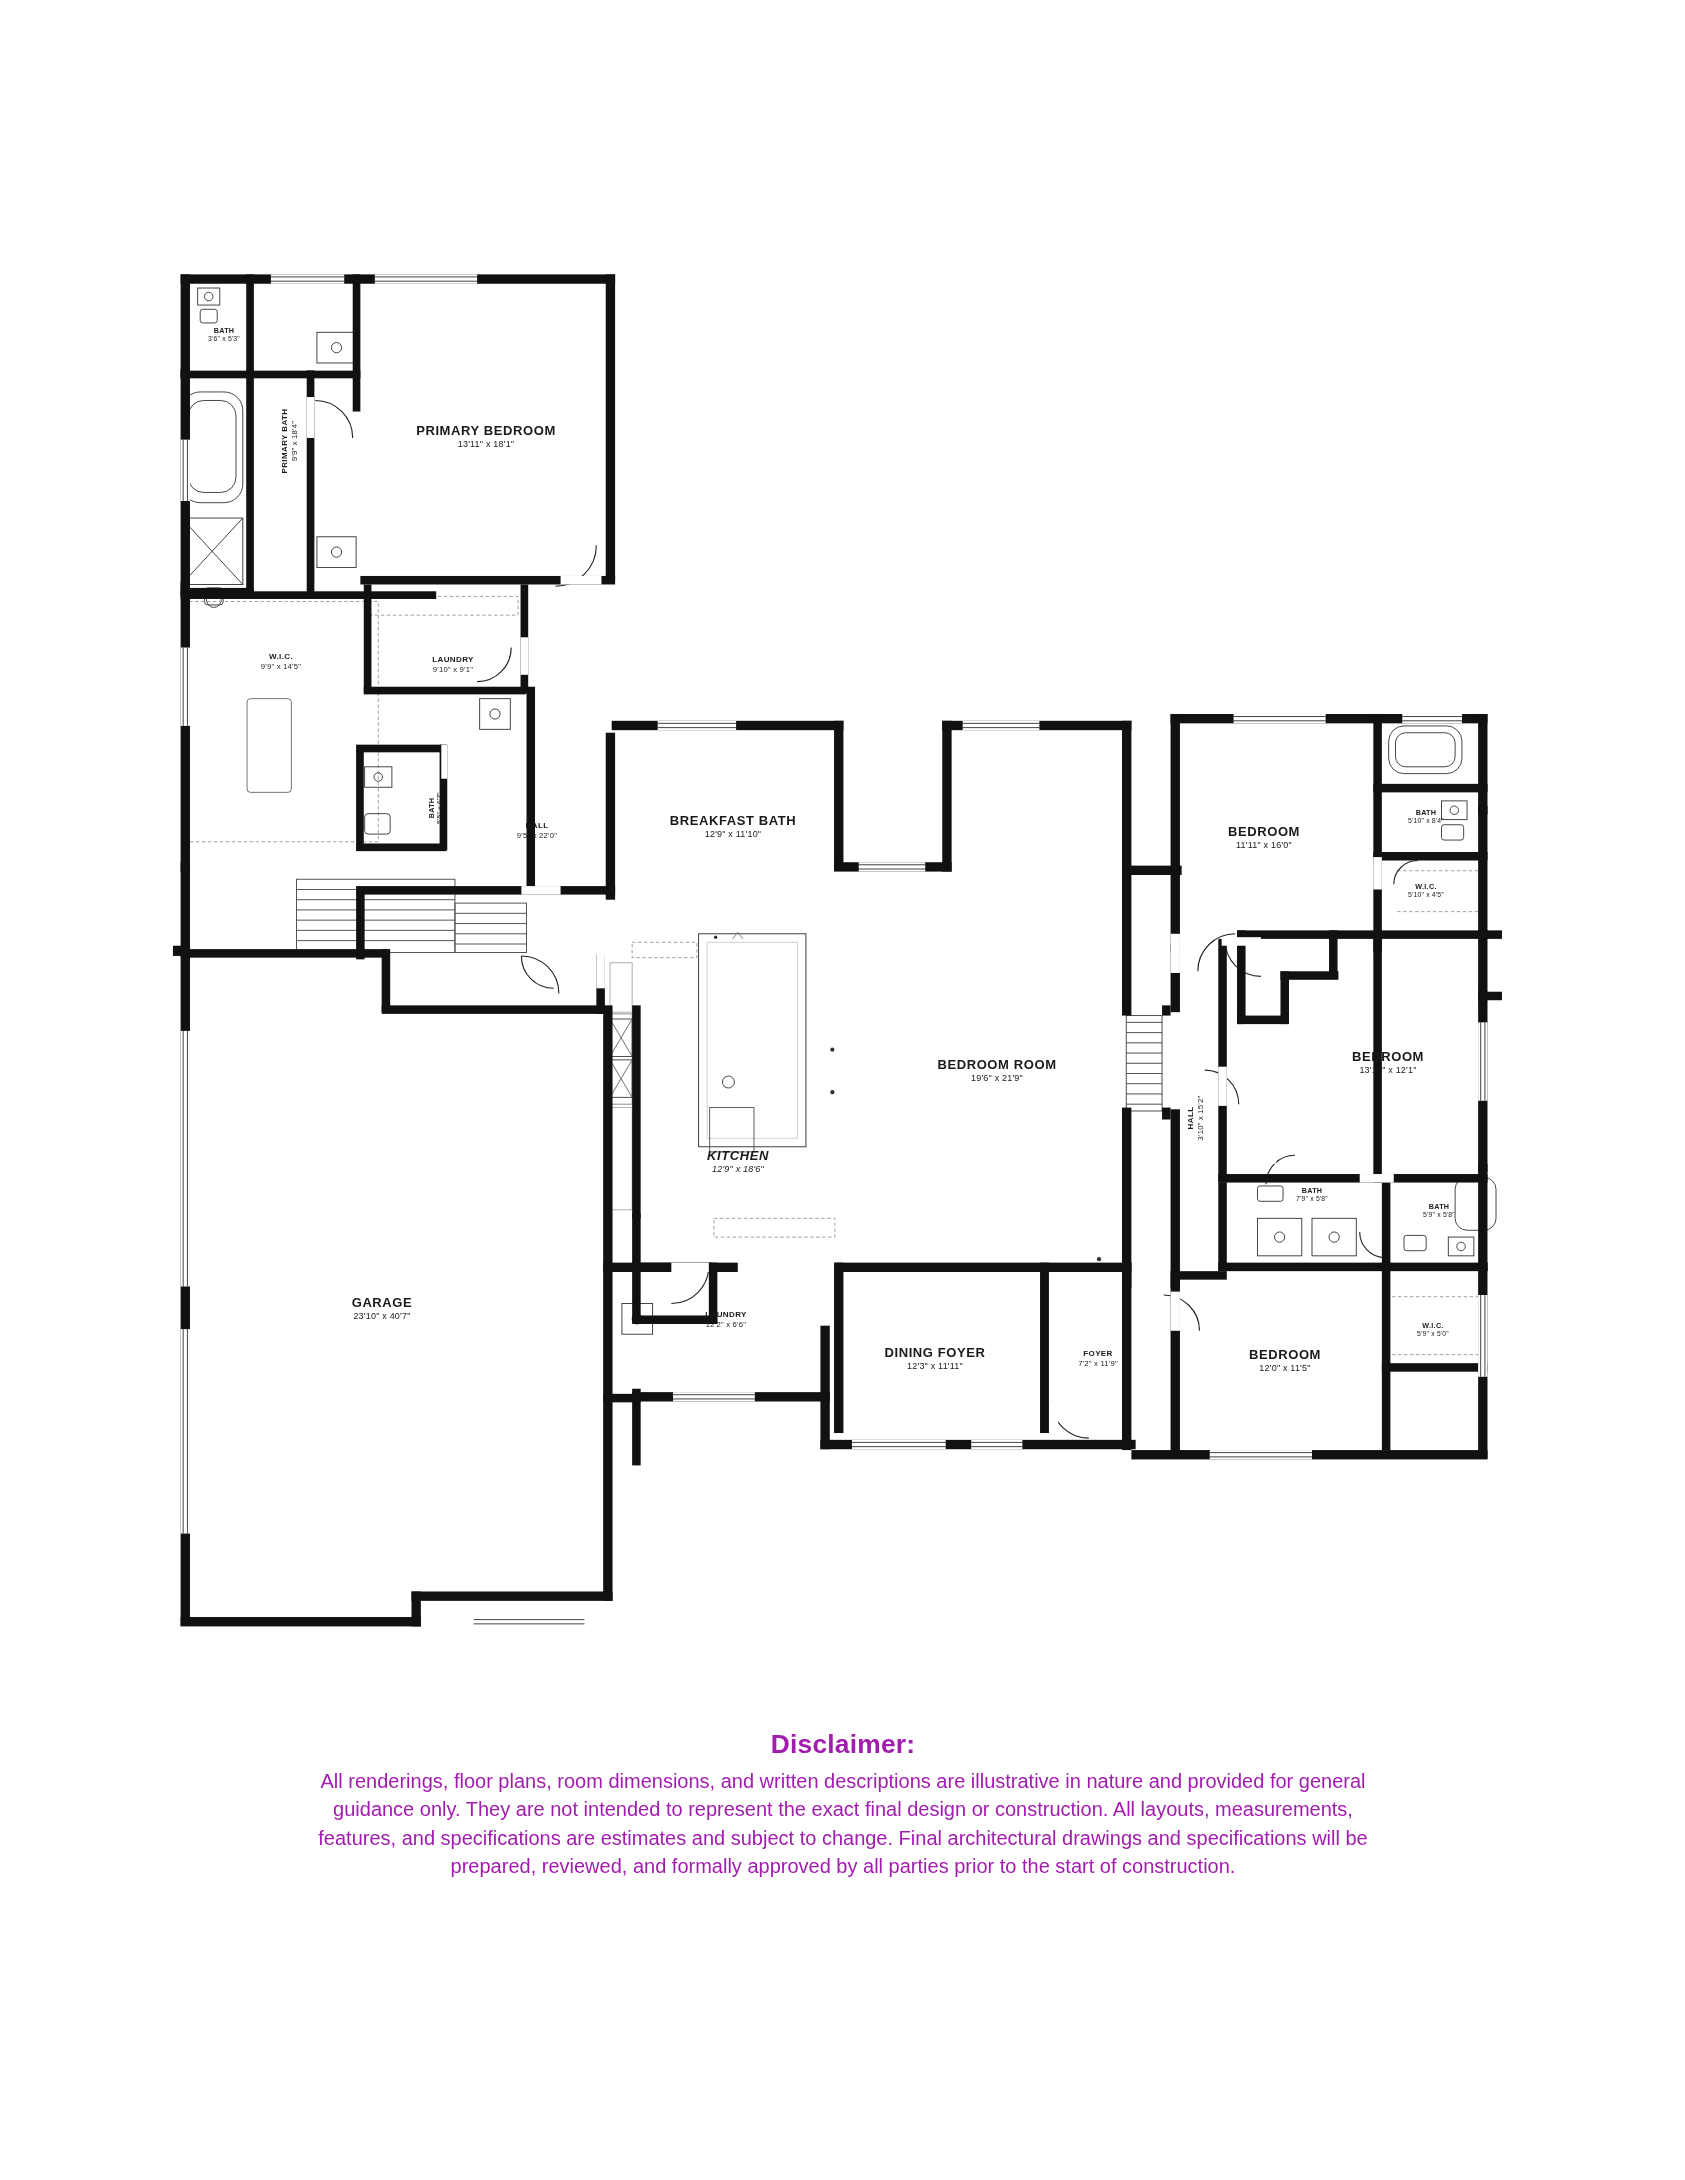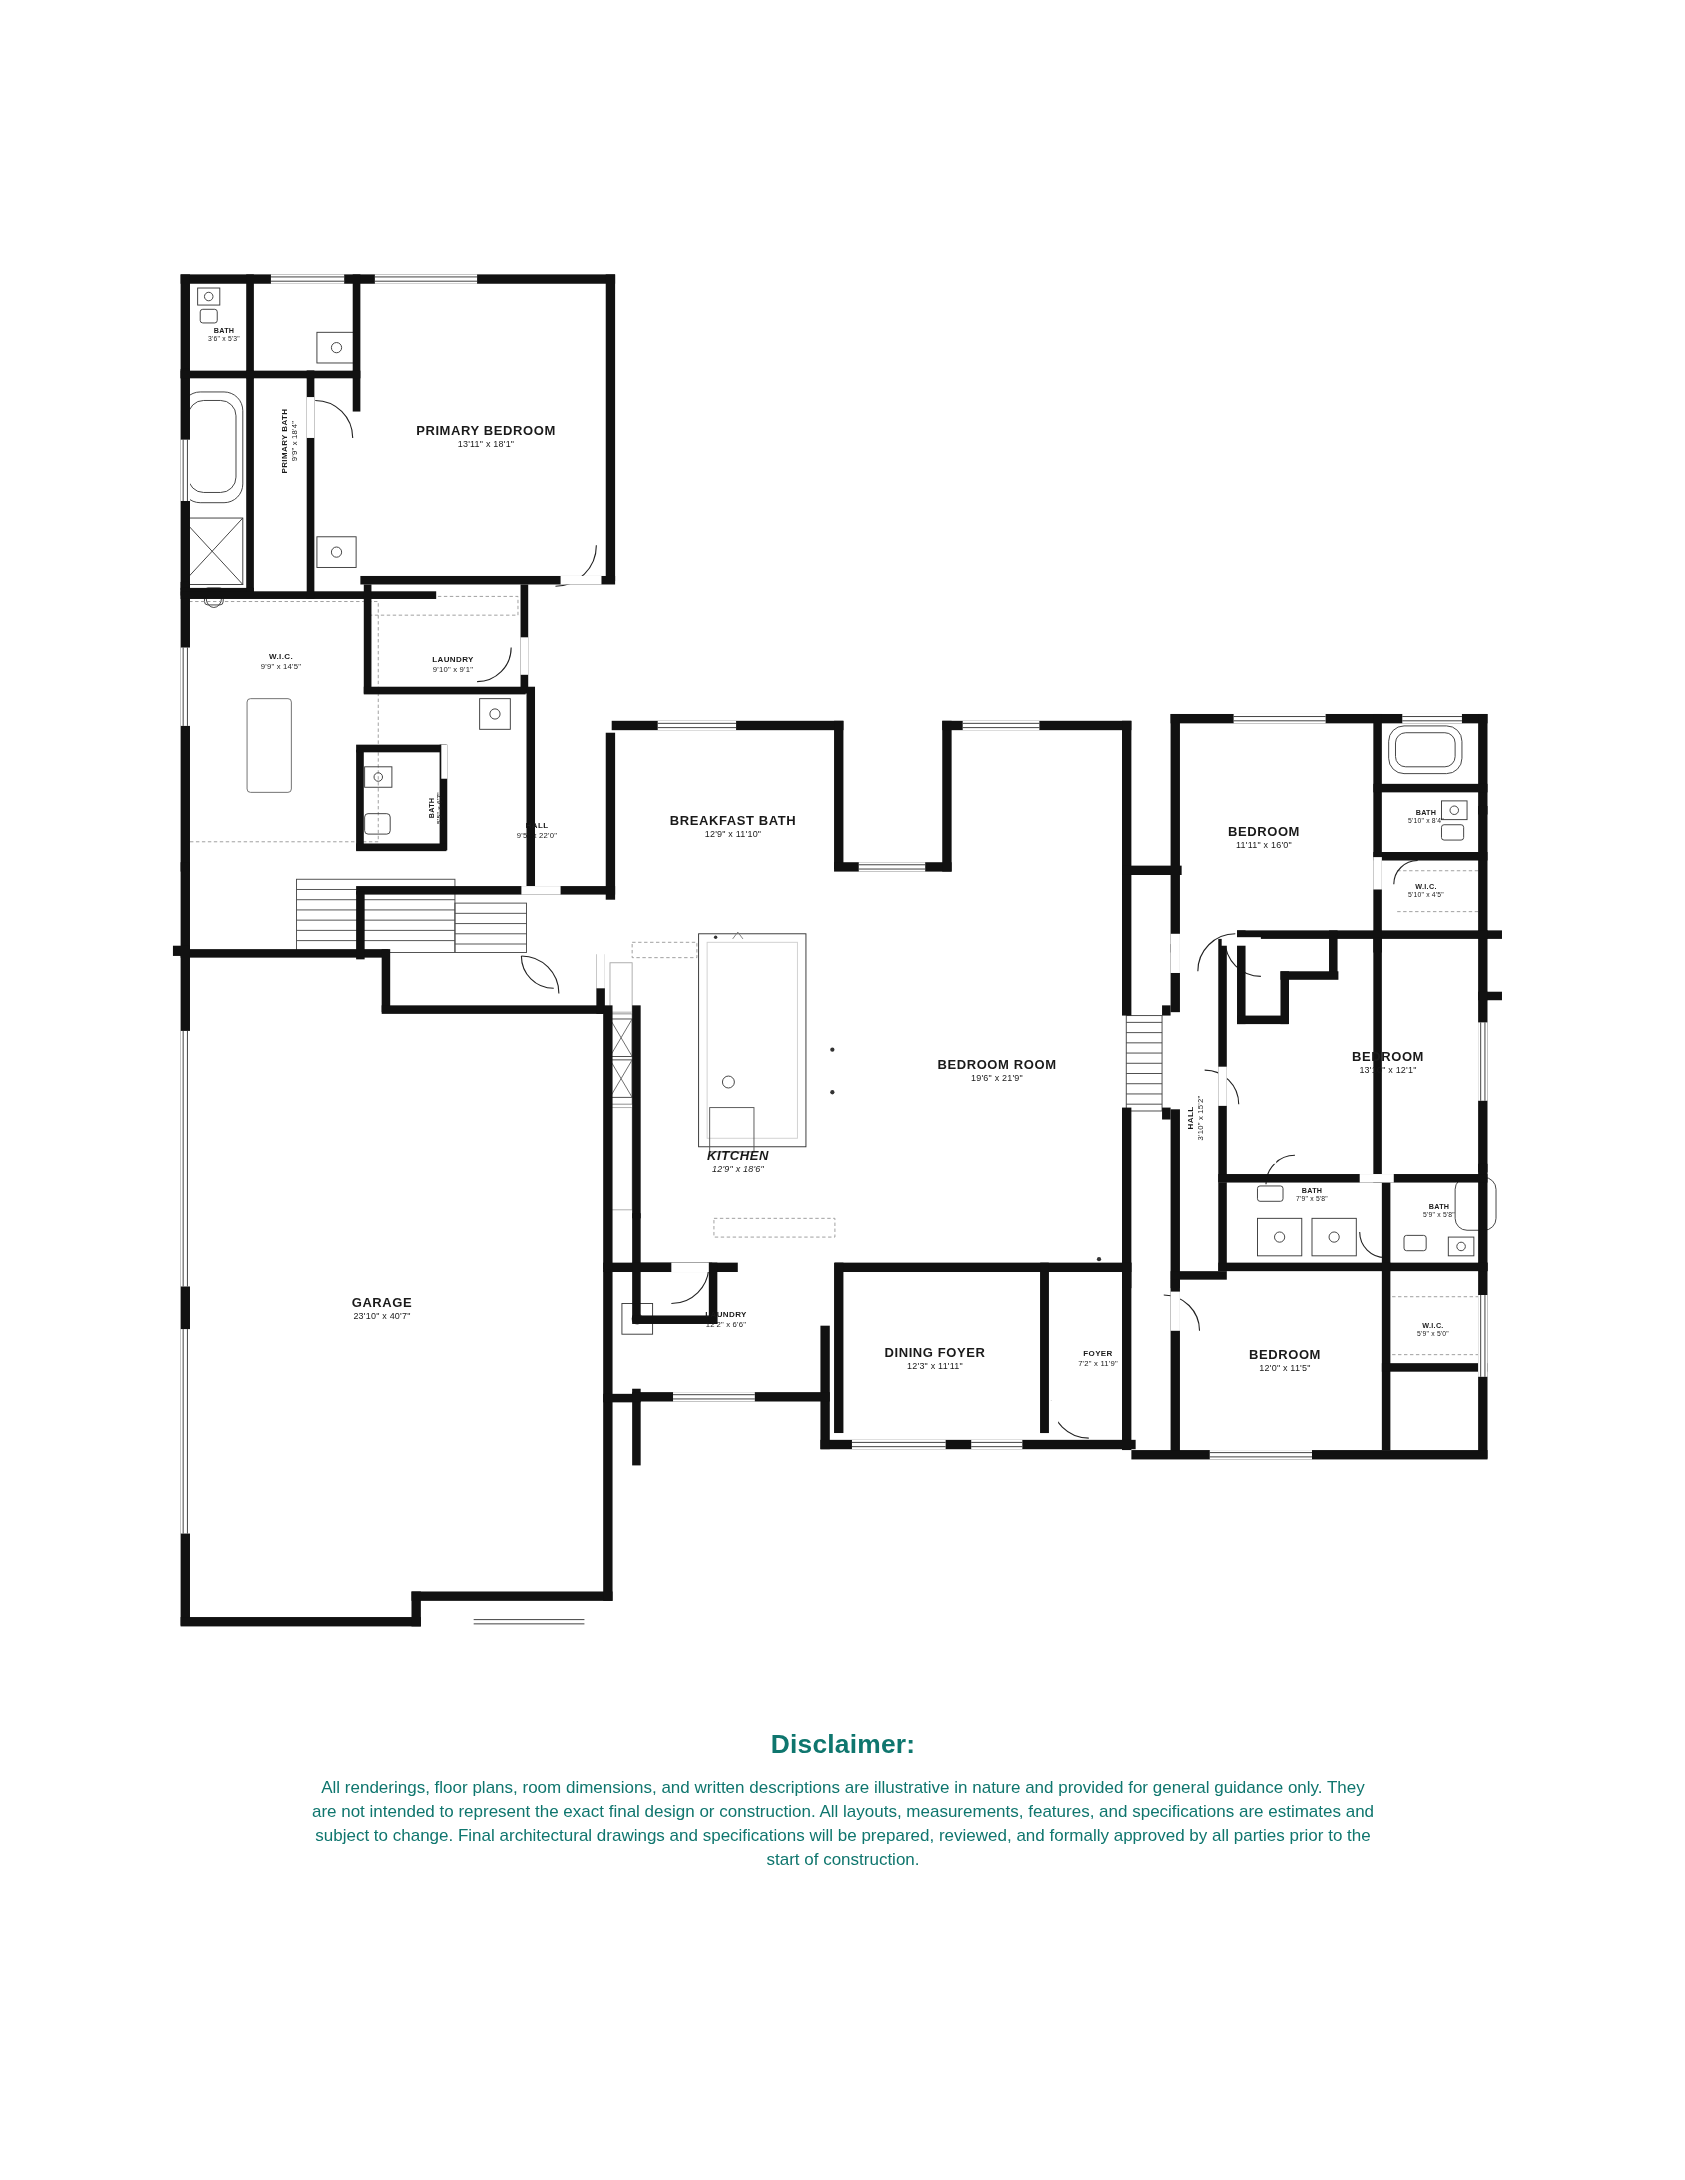--- a/index.html
+++ b/index.html
@@ -52,32 +52,32 @@
   .rlabel.tiny .dm { font-size: 6.8px; }
   .rlabel.rot90 { transform: translate(-50%, -50%) rotate(-90deg); }
 
   
   #disclaimer {
     position: absolute;
     left: 0;
     top: 1729px;
     width: 1686px;
     text-align: center;
-    color: #0f766e;
+    color: #a21caf;
   }
   #disclaimer h2 {
     margin: 0 0 5.1px 0;
     font-size: 26.4px;
     font-weight: 700;
     letter-spacing: 0.2px;
   }
   #disclaimer p {
-    margin: 16px auto;
+    margin: 7px auto;
     width: 1065px;
-    font-size: 17px;
+    font-size: 20px;
     line-height: 1.42;
     font-weight: 400;
   }
 </style>
 </head>
 <body>
 
 <div id="page">
 
   <div id="plan">

